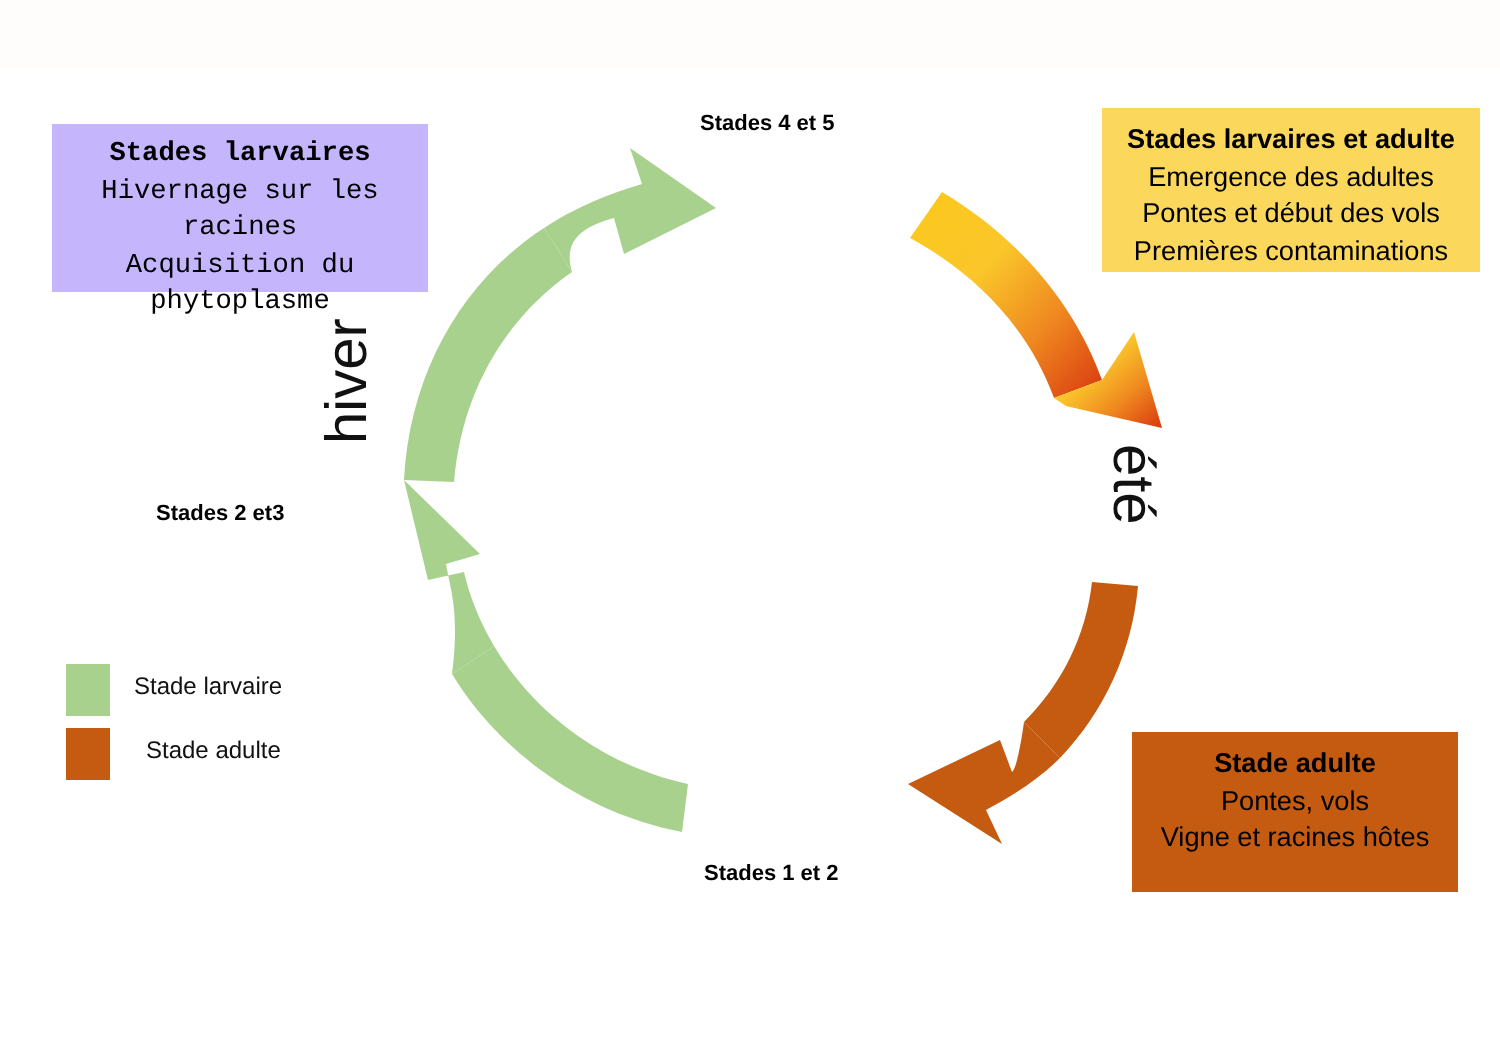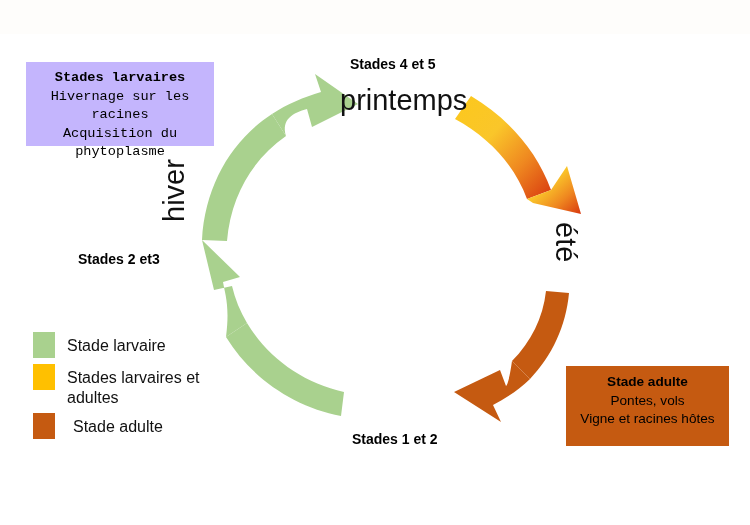--- a/index.html
+++ b/index.html
@@ -60,21 +60,21 @@
     left: 580px;
     top: 222px;
     transform: rotate(90deg);
     transform-origin: left top;
   }
 
   
   .stage-label {
     position: absolute;
     color: #000000;
-    font-size: 14px;
+    font-size: 11px;
     font-weight: bold;
     white-space: nowrap;
     line-height: 1;
   }
   #stage-top    { left: 350px; top: 57px; }
   #stage-bottom { left: 352px; top: 432px; }
   #stage-left   { left: 78px;  top: 252px; }
 
   
   .info-box {
@@ -122,21 +122,21 @@
     align-items: flex-start;
     margin-bottom: 6px;
   }
   .legend-swatch {
     width: 22px;
     height: 26px;
     flex: 0 0 22px;
     margin-right: 12px;
   }
   .legend-text {
-    font-size: 16px;
+    font-size: 12px;
     color: #111111;
     line-height: 1.22;
     padding-top: 4px;
   }
   .legend-row.indent .legend-text { padding-left: 6px; }
 </style>
 </head>
 <body>
 
 <div id="canvas">
@@ -203,57 +203,58 @@
       <path d="M 247,323
                C 240,311 235,299 232,286
                L 214,290
                L 202,240
                L 240,277
                L 223,282
                C 225,294 230,306 226,337 Z" fill="#a9d18e"></path>
     </g>
   </svg>
 
-  <div class="season" id="season-printemps">printemps</div>
 
   <div class="season" id="season-ete">été</div>
 
 
   <div class="season" id="season-hiver">hiver</div>
 
   <div class="stage-label" id="stage-top">Stades 4 et 5</div>
 
   <div class="stage-label" id="stage-bottom">Stades 1 et 2</div>
 
   <div class="stage-label" id="stage-left">Stades 2 et3</div>
 
   <div class="info-box" id="box-green">
     <span class="bx-title">Stades larvaires</span>
     <span class="bx-line">Hivernage sur les racines</span>
     <span class="bx-line">Acquisition du phytoplasme</span>
   </div>
 
+  <div class="info-box" id="box-yellow">
+    <span class="bx-title">Stades larvaires et adulte</span>
+    <span class="bx-line">Emergence des adultes</span>
+    <span class="bx-line">Pontes et début des vols</span>
+    <span class="bx-line">Premières contaminations</span>
+  </div>
 
   <div class="info-box" id="box-orange">
     <span class="bx-title">Stade adulte</span>
     <span class="bx-line">Pontes, vols</span>
     <span class="bx-line">Vigne et racines hôtes</span>
   </div>
 
   <div id="legend">
 
     <div class="legend-row">
       <div class="legend-swatch" style="background:#a9d18e"></div>
       <div class="legend-text">Stade larvaire</div>
     </div>
 
-    <div class="legend-row">
-      <div class="legend-swatch" style="background:#ffc000"></div>
-      <div class="legend-text">Stades larvaires et adultes</div>
-    </div>
 
     <div class="legend-row indent">
       <div class="legend-swatch" style="background:#c55a11"></div>
       <div class="legend-text">Stade adulte</div>
     </div>
 
   </div>
 
 </div>
 

